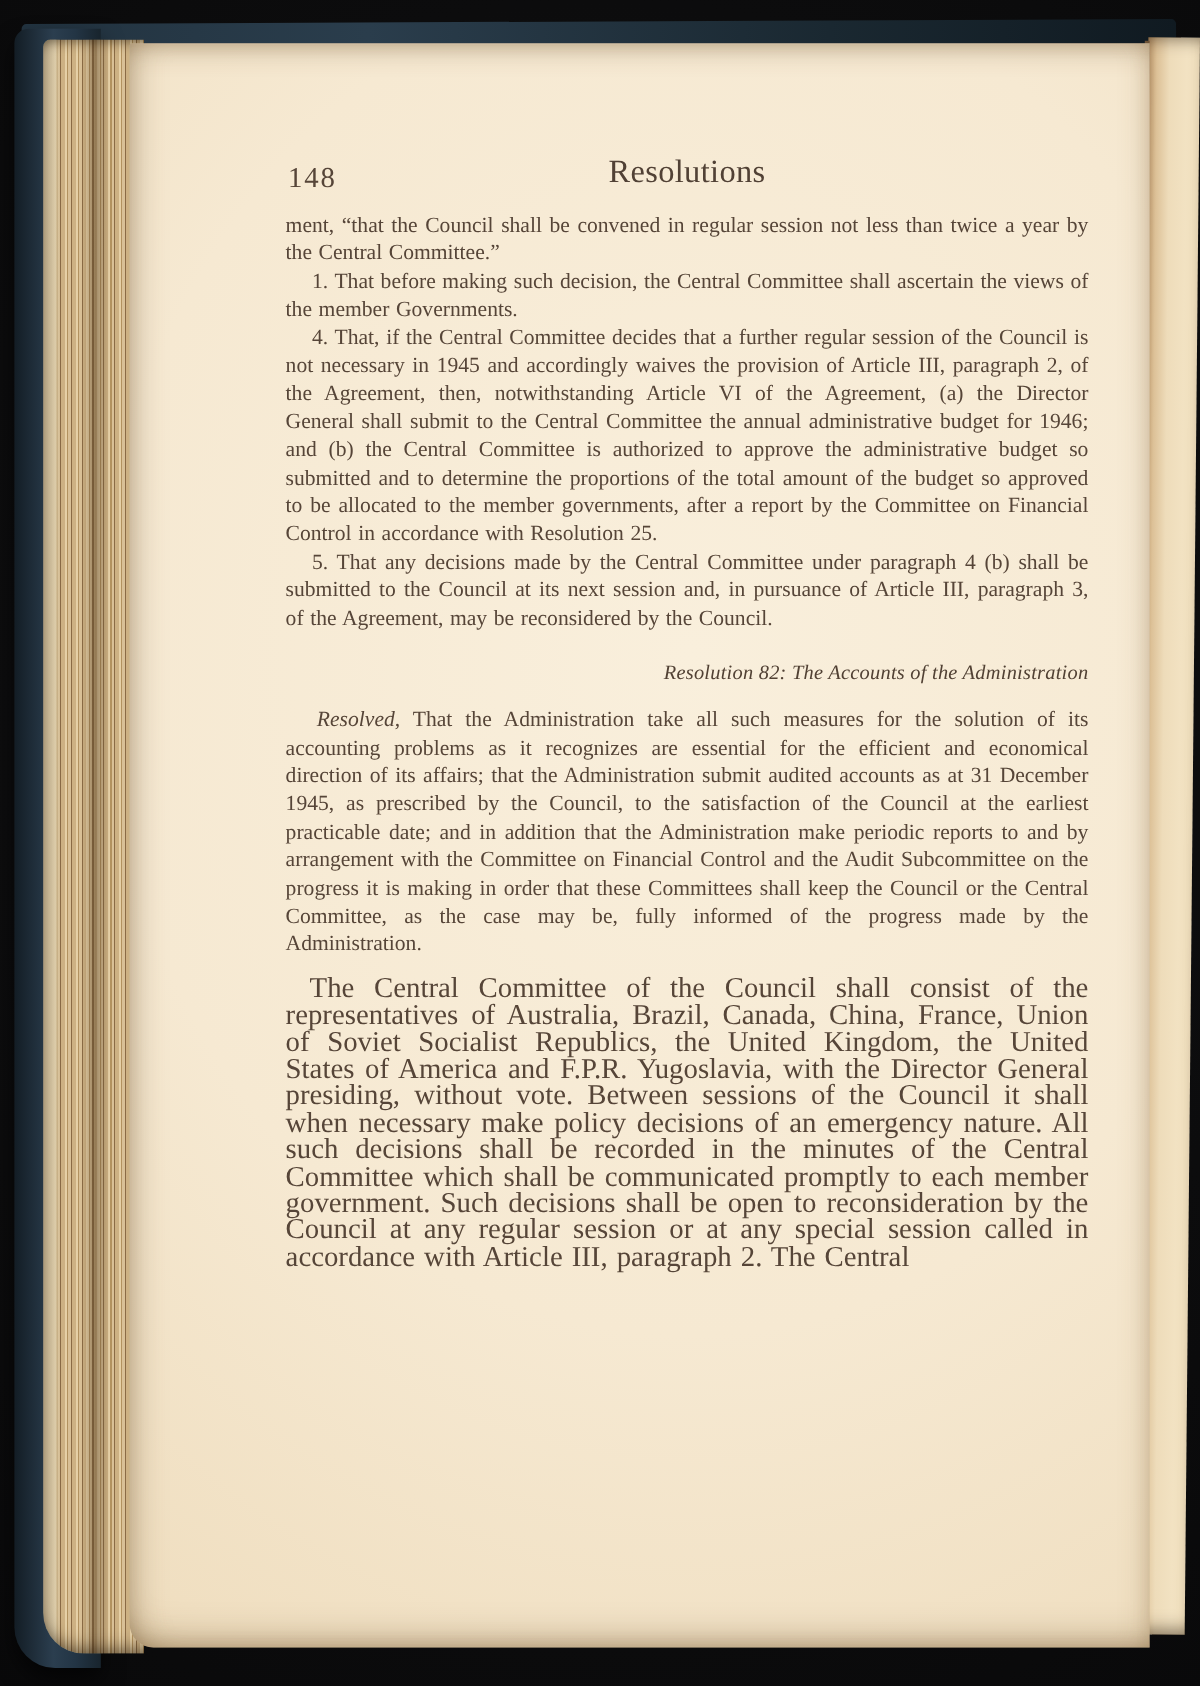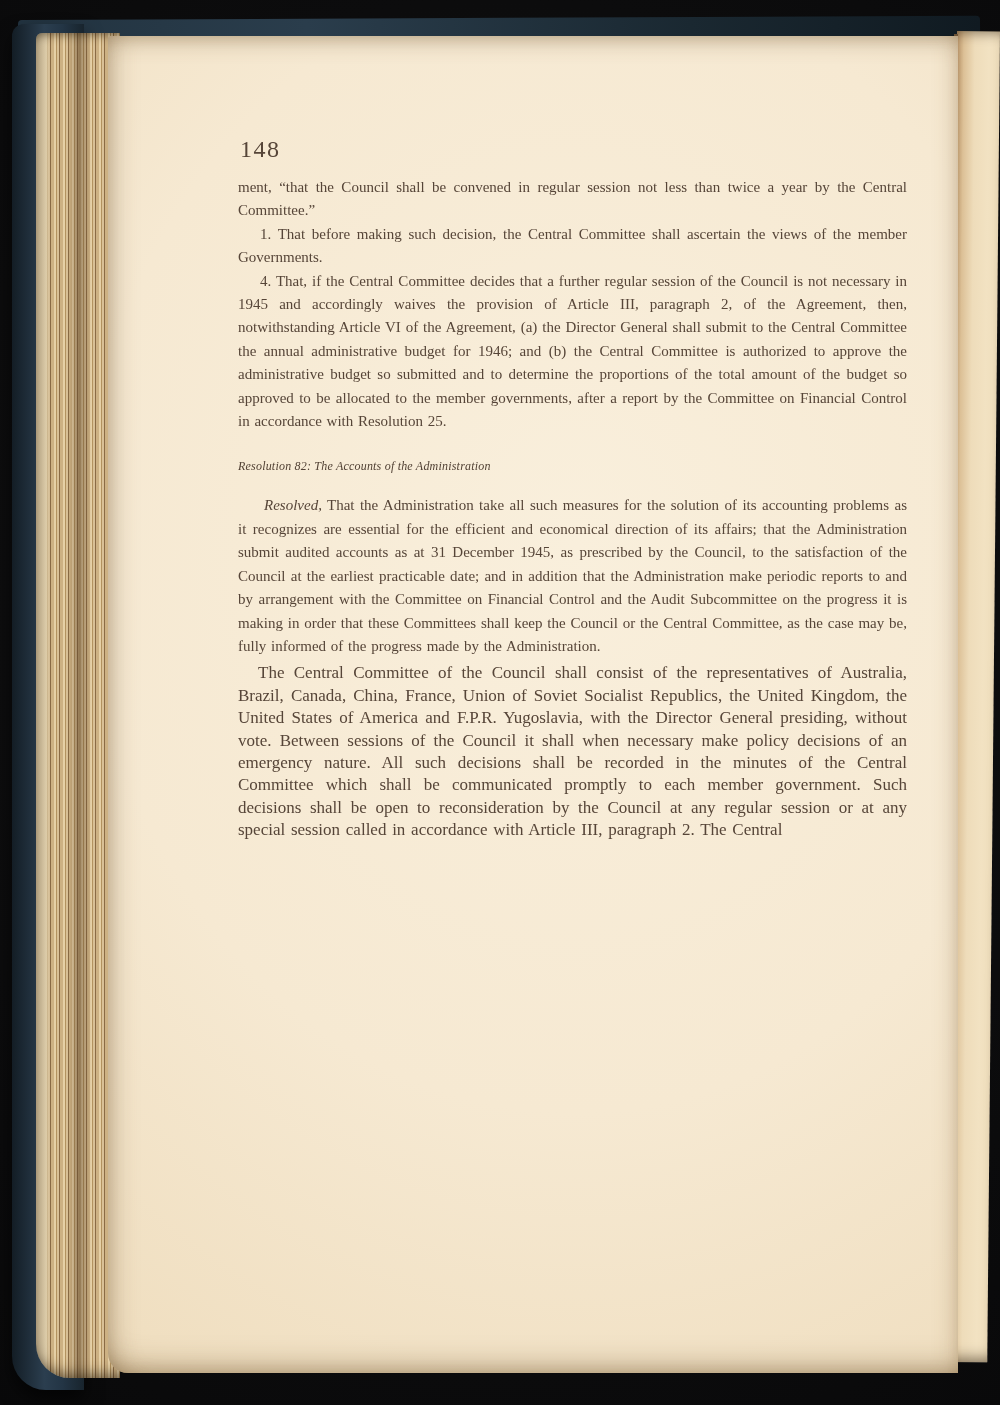--- a/index.html
+++ b/index.html
@@ -68,53 +68,55 @@
 
   
   .textblock{
     position:absolute;left:130px;top:0;width:669px;
     color:#564538;
     text-rendering:optimizeLegibility;
   }
   .pagehead{position:relative;margin-top:92px;height:40px;}
   .pagenum{position:absolute;left:2px;top:8px;font-size:24px;letter-spacing:1.5px;}
   .runhead{display:block;text-align:center;font-size:27px;letter-spacing:.3px;color:#51413­5;color:#514135;}
-  p{margin:0;text-align:justify;font-size:15px;line-height:23.4px;word-spacing:1px;}
+  p{margin:0;text-align:justify;font-size:18px;line-height:23.4px;word-spacing:1px;}
   .cont{margin-top:8px;}
   .item{text-indent:22px;}
   .reshead{
     font-weight:normal;font-style:italic;
-    font-size:12px;line-height:25px;text-align:left;
+    font-size:17px;line-height:25px;text-align:right;
     margin:21px auto 15px;letter-spacing:.2px;color:#514134;
   }
   .reshead.h83{max-width:618px;margin-top:26px;margin-bottom:17px;}
   .resolved{text-indent:26px;}
   .lead{font-style:italic;}
-  .quote{font-size:17px;line-height:22.4px;text-indent:20px;margin-top:4px;word-spacing:1.5px;}
+  .quote{font-size:24px;line-height:22.4px;text-indent:20px;margin-top:14px;word-spacing:1.5px;}
 </style>
 </head>
 <body>
 
 <div class="scene">
   <div class="cover-top"></div>
   <div class="cover-left"></div>
   <div class="page-edges"></div>
   <div class="facing-page"></div>
   <div class="gutter"></div>
 
   <div class="page">
     <div class="textblock">
 
       <div class="pagehead">
         <span class="pagenum">148</span>
+        <span class="runhead">Resolutions</span>
       </div>
 
       <p class="cont">ment, “that the Council shall be convened in regular session not less than twice a year by the Central Committee.”</p>
       <p class="item">1. That before making such decision, the Central Committee shall ascertain the views of the member Governments.</p>
       <p class="item">4. That, if the Central Committee decides that a further regular session of the Council is not necessary in 1945 and accordingly waives the provision of Article III, paragraph 2, of the Agreement, then, notwithstanding Article VI of the Agreement, (a) the Director General shall submit to the Central Committee the annual administrative budget for 1946; and (b) the Central Committee is authorized to approve the administrative budget so submitted and to determine the proportions of the total amount of the budget so approved to be allocated to the member governments, after a report by the Committee on Financial Control in accordance with Resolution 25.</p>
+      <p class="item">5. That any decisions made by the Central Committee under paragraph 4 (b) shall be submitted to the Council at its next session and, in pursuance of Article III, paragraph 3, of the Agreement, may be reconsidered by the Council.</p>
 
       <h2 class="reshead">Resolution 82: The Accounts of the Administration</h2>
       <p class="resolved"><span class="lead">Resolved,</span><span> That the Administration take all such measures for the solution of its accounting problems as it recognizes are essential for the efficient and economical direction of its affairs; that the Administration submit audited accounts as at 31 December 1945, as prescribed by the Council, to the satisfaction of the Council at the earliest practicable date; and in addition that the Administration make periodic reports to and by arrangement with the Committee on Financial Control and the Audit Subcommittee on the progress it is making in order that these Committees shall keep the Council or the Central Committee, as the case may be, fully informed of the progress made by the Administration.</span></p>
 
 
       <p class="quote">The Central Committee of the Council shall consist of the representatives of Australia, Brazil, Canada, China, France, Union of Soviet Socialist Republics, the United Kingdom, the United States of America and F.P.R. Yugoslavia, with the Director General presiding, without vote. Between sessions of the Council it shall when necessary make policy decisions of an emergency nature. All such decisions shall be recorded in the minutes of the Central Committee which shall be communicated promptly to each member government. Such decisions shall be open to reconsideration by the Council at any regular session or at any special session called in accordance with Article III, paragraph 2. The Central</p>
 
     </div>
   </div>
 </div>

